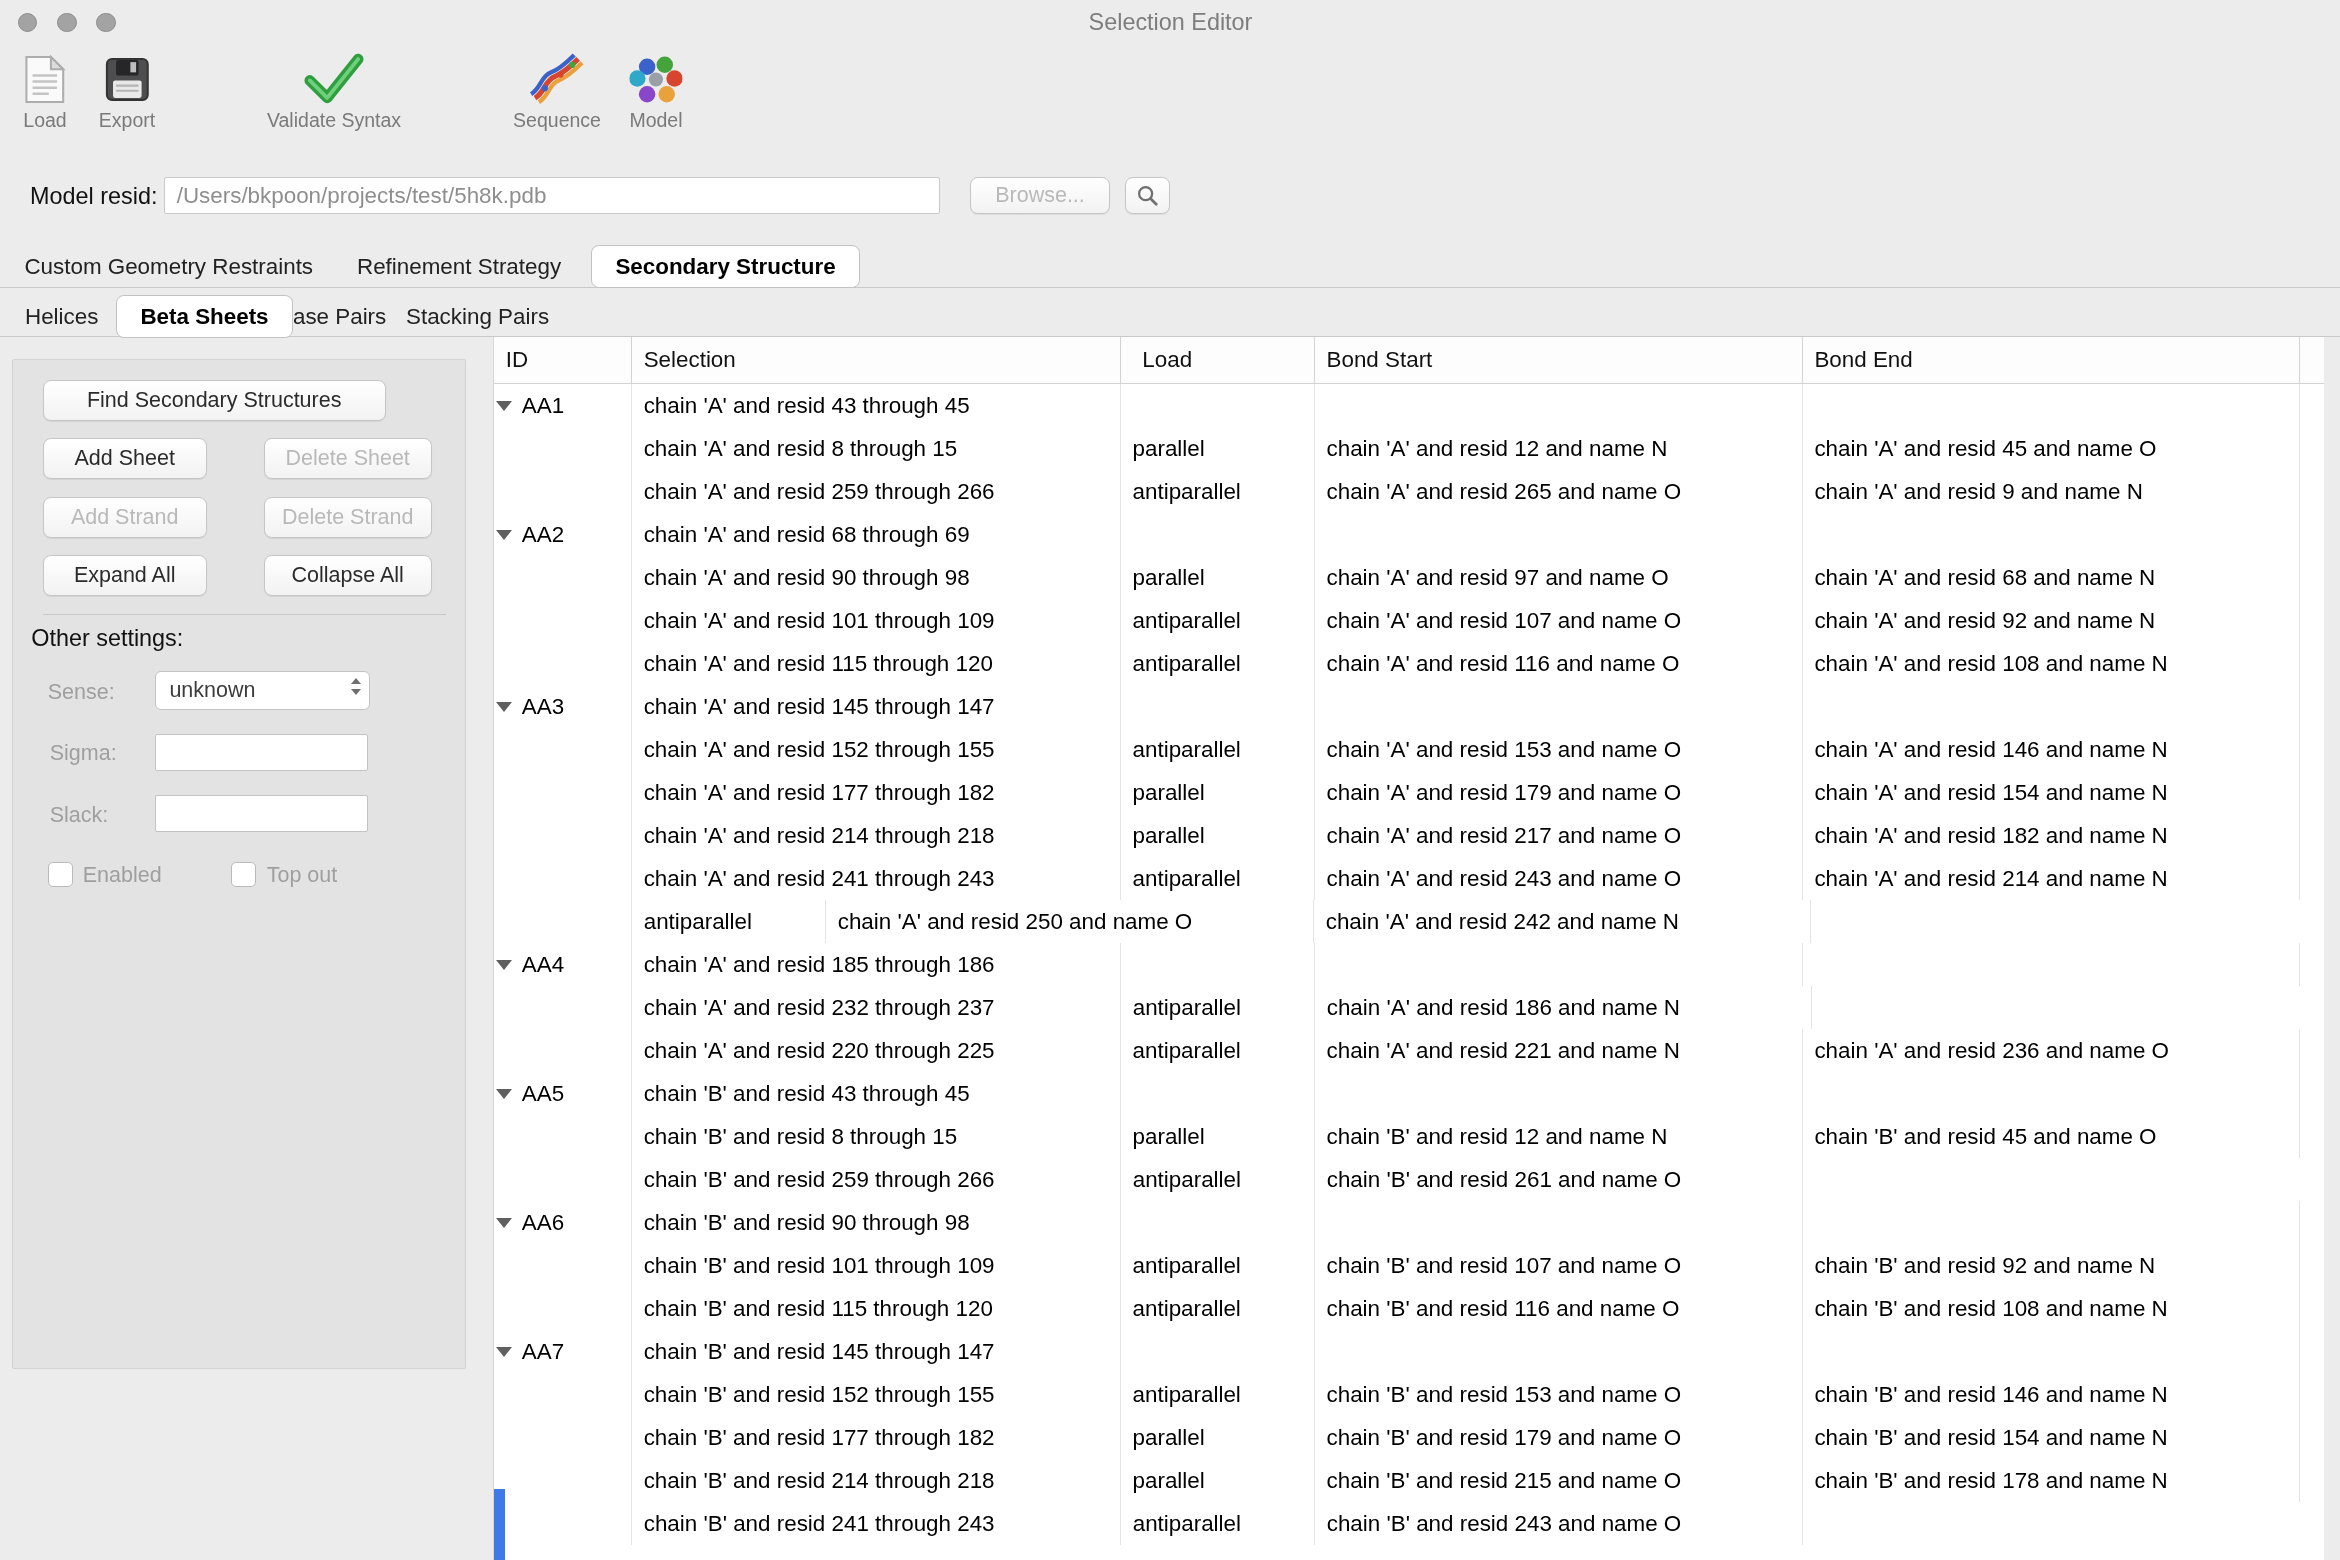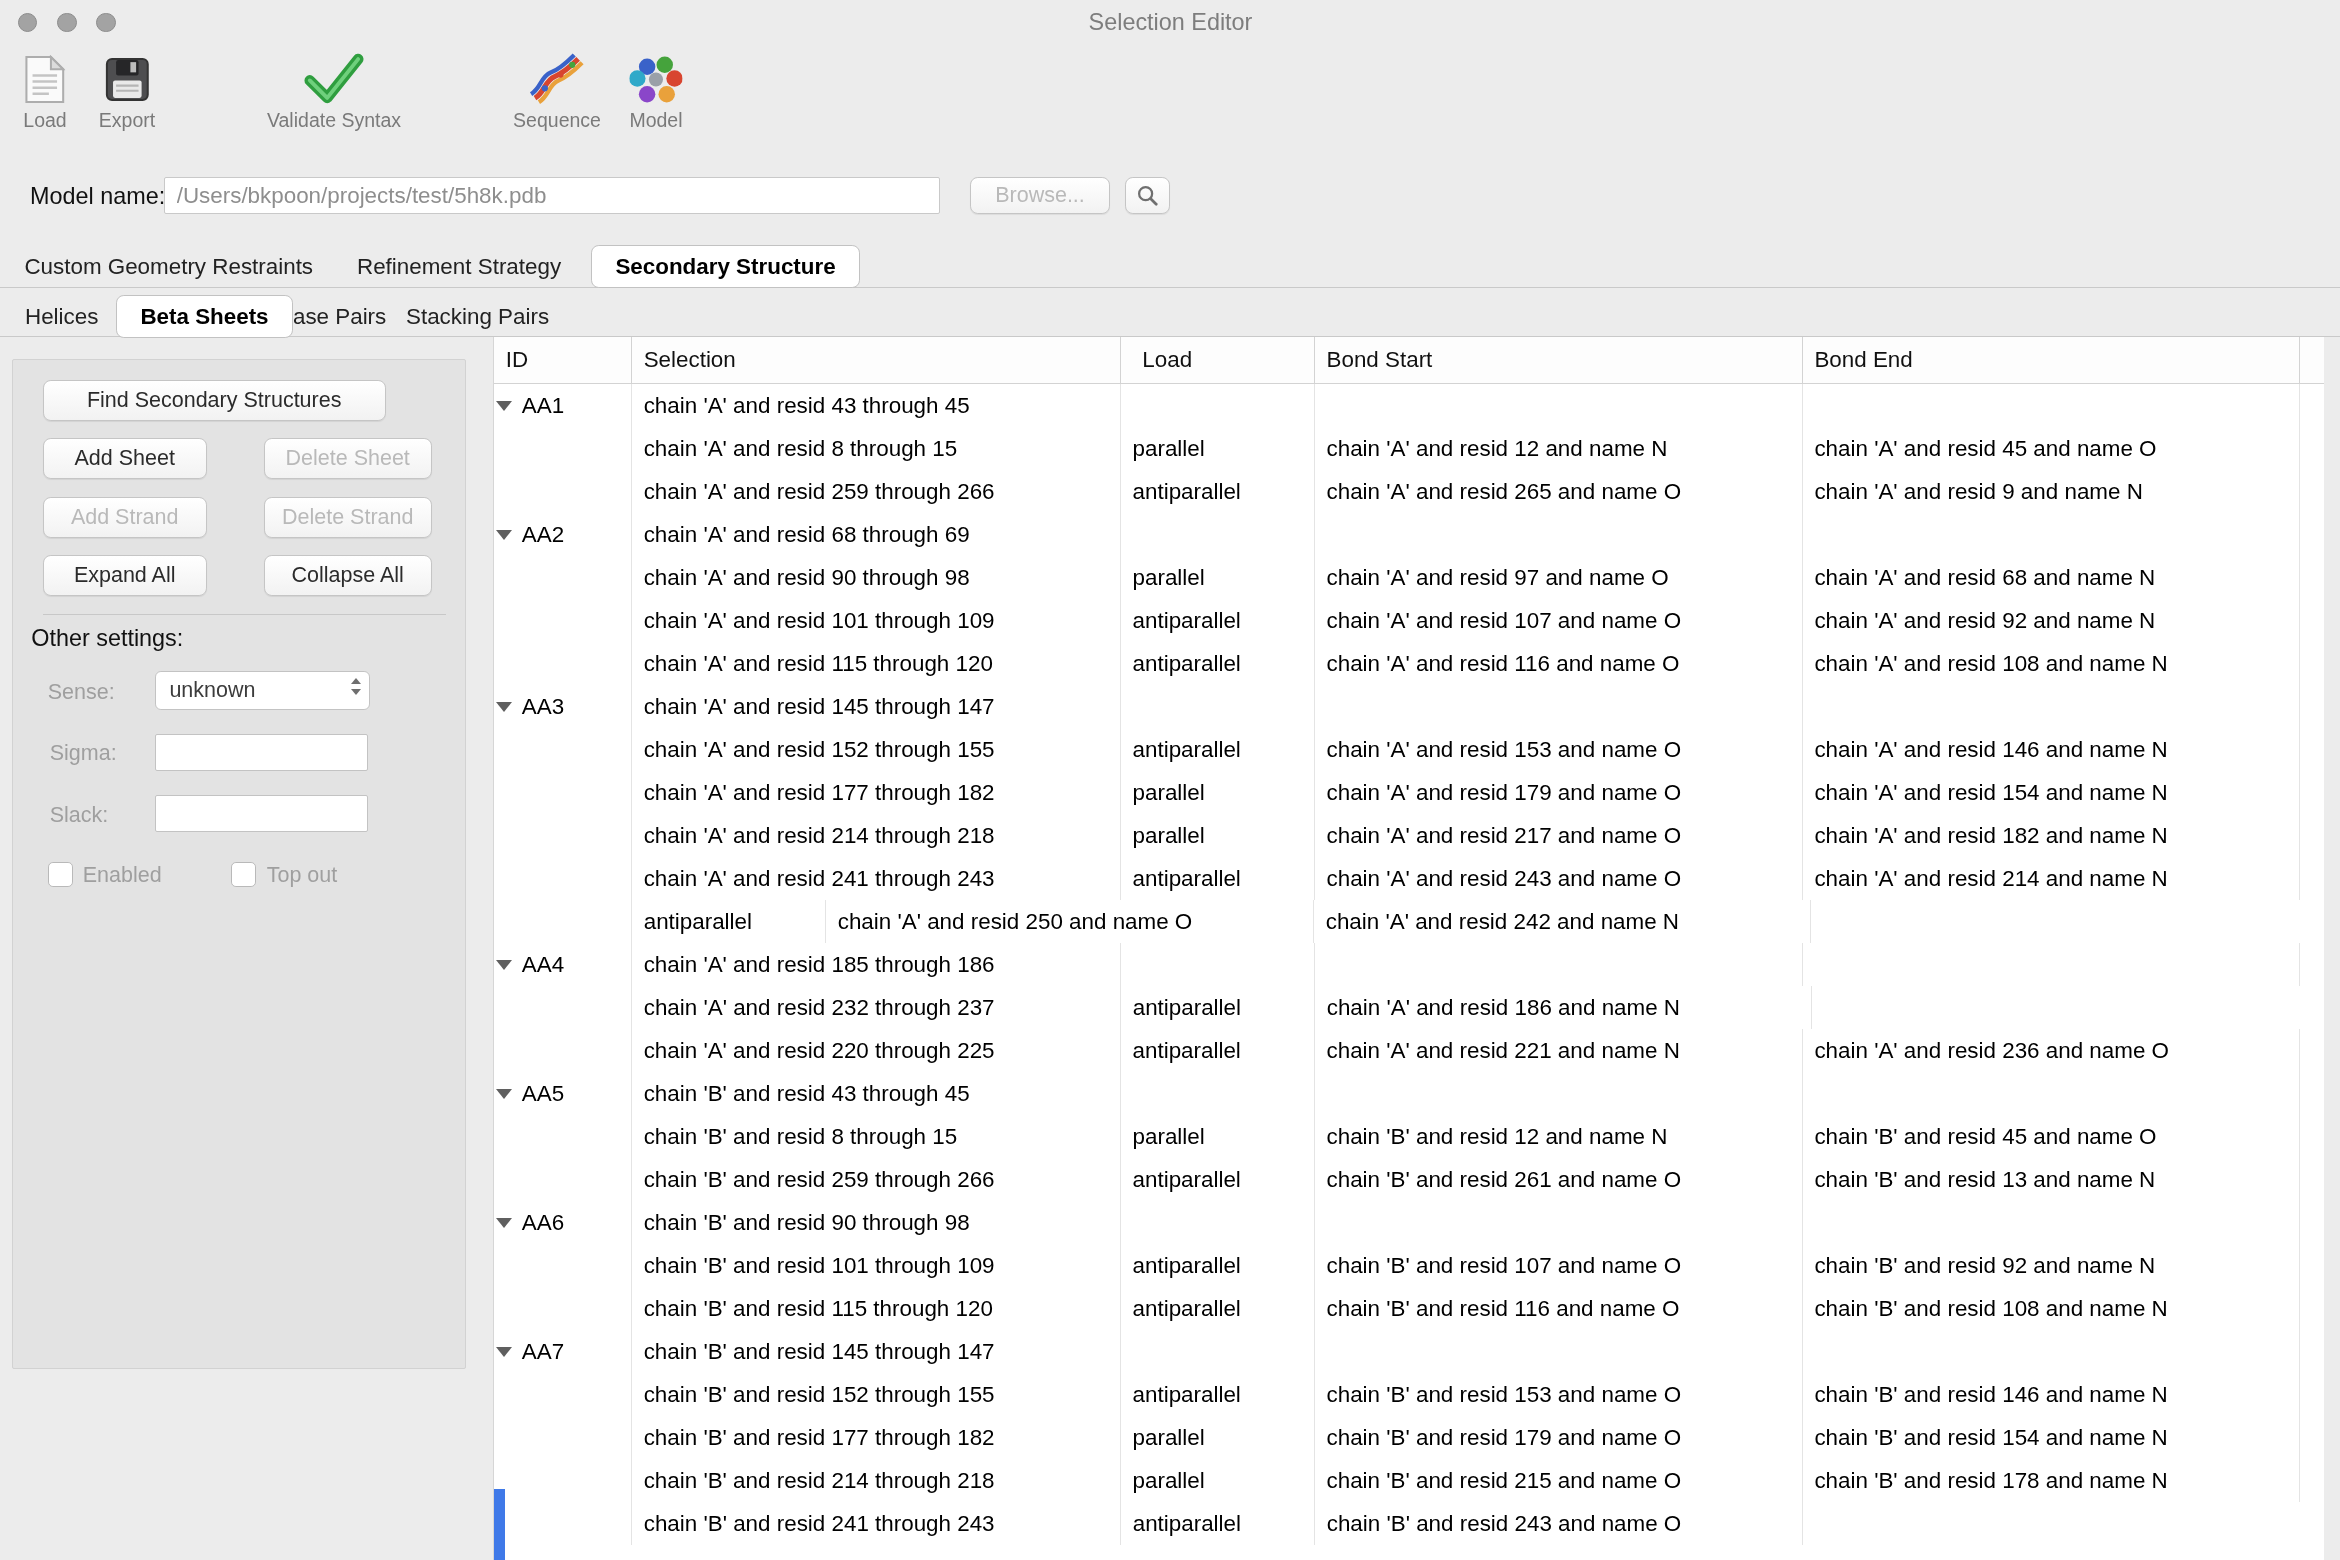--- a/index.html
+++ b/index.html
@@ -198,21 +198,21 @@
       <circle cx="23" cy="12" r="4.2" fill="#d8452f"></circle>
       <circle cx="19" cy="20" r="4.2" fill="#e9a13b"></circle>
       <circle cx="9" cy="20" r="4.2" fill="#8a46c9"></circle>
       <circle cx="4" cy="12" r="4.2" fill="#2fa9c9"></circle>
       <circle cx="13.5" cy="12.5" r="3.6" fill="#9aa0a8"></circle>
     </svg>
   </div>
   <div class="tool-label">Model</div>
 </div>
 
-<div class="model-label">Model name:</div>
+<div class="model-label">Model resid:</div>
 <input class="model-input" type="text" readonly="" value="/Users/bkpoon/projects/test/5h8k.pdb" style="">
 <div class="mac-btn browse-btn disabled">Browse...</div>
 <div class="mac-btn search-btn">
   <span style="display:flex">
     <svg width="25" height="25" viewBox="0 0 20 20">
       <circle cx="8.5" cy="8.5" r="5.2" fill="none" stroke="#6f6f6f" stroke-width="1.8"></circle>
       <line x1="12.6" y1="12.6" x2="17" y2="17" stroke="#6f6f6f" stroke-width="2.2" stroke-linecap="round"></line>
     </svg>
   </span>
 </div>
@@ -425,21 +425,20 @@
         <div class="c c-sense">parallel</div>
         <div class="c c-bstart">chain 'B' and resid 12 and name N</div>
         <div class="c c-bend">chain 'B' and resid 45 and name O</div>
         <div class="c c-strip"></div>
       </div>
       <div class="trow">
         <div class="c c-id body"></div>
         <div class="c c-sel">chain 'B' and resid 259 through 266</div>
         <div class="c c-sense">antiparallel</div>
         <div class="c c-bstart">chain 'B' and resid 261 and name O</div>
-        <div class="c c-bend">chain 'B' and resid 13 and name N</div>
         <div class="c c-strip"></div>
       </div>
       <div class="trow">
         <div class="c c-id body">
           <span class="tri"></span>
           <span>AA6</span>
         </div>
         <div class="c c-sel">chain 'B' and resid 90 through 98</div>
         <div class="c c-sense"></div>
         <div class="c c-bstart"></div>

